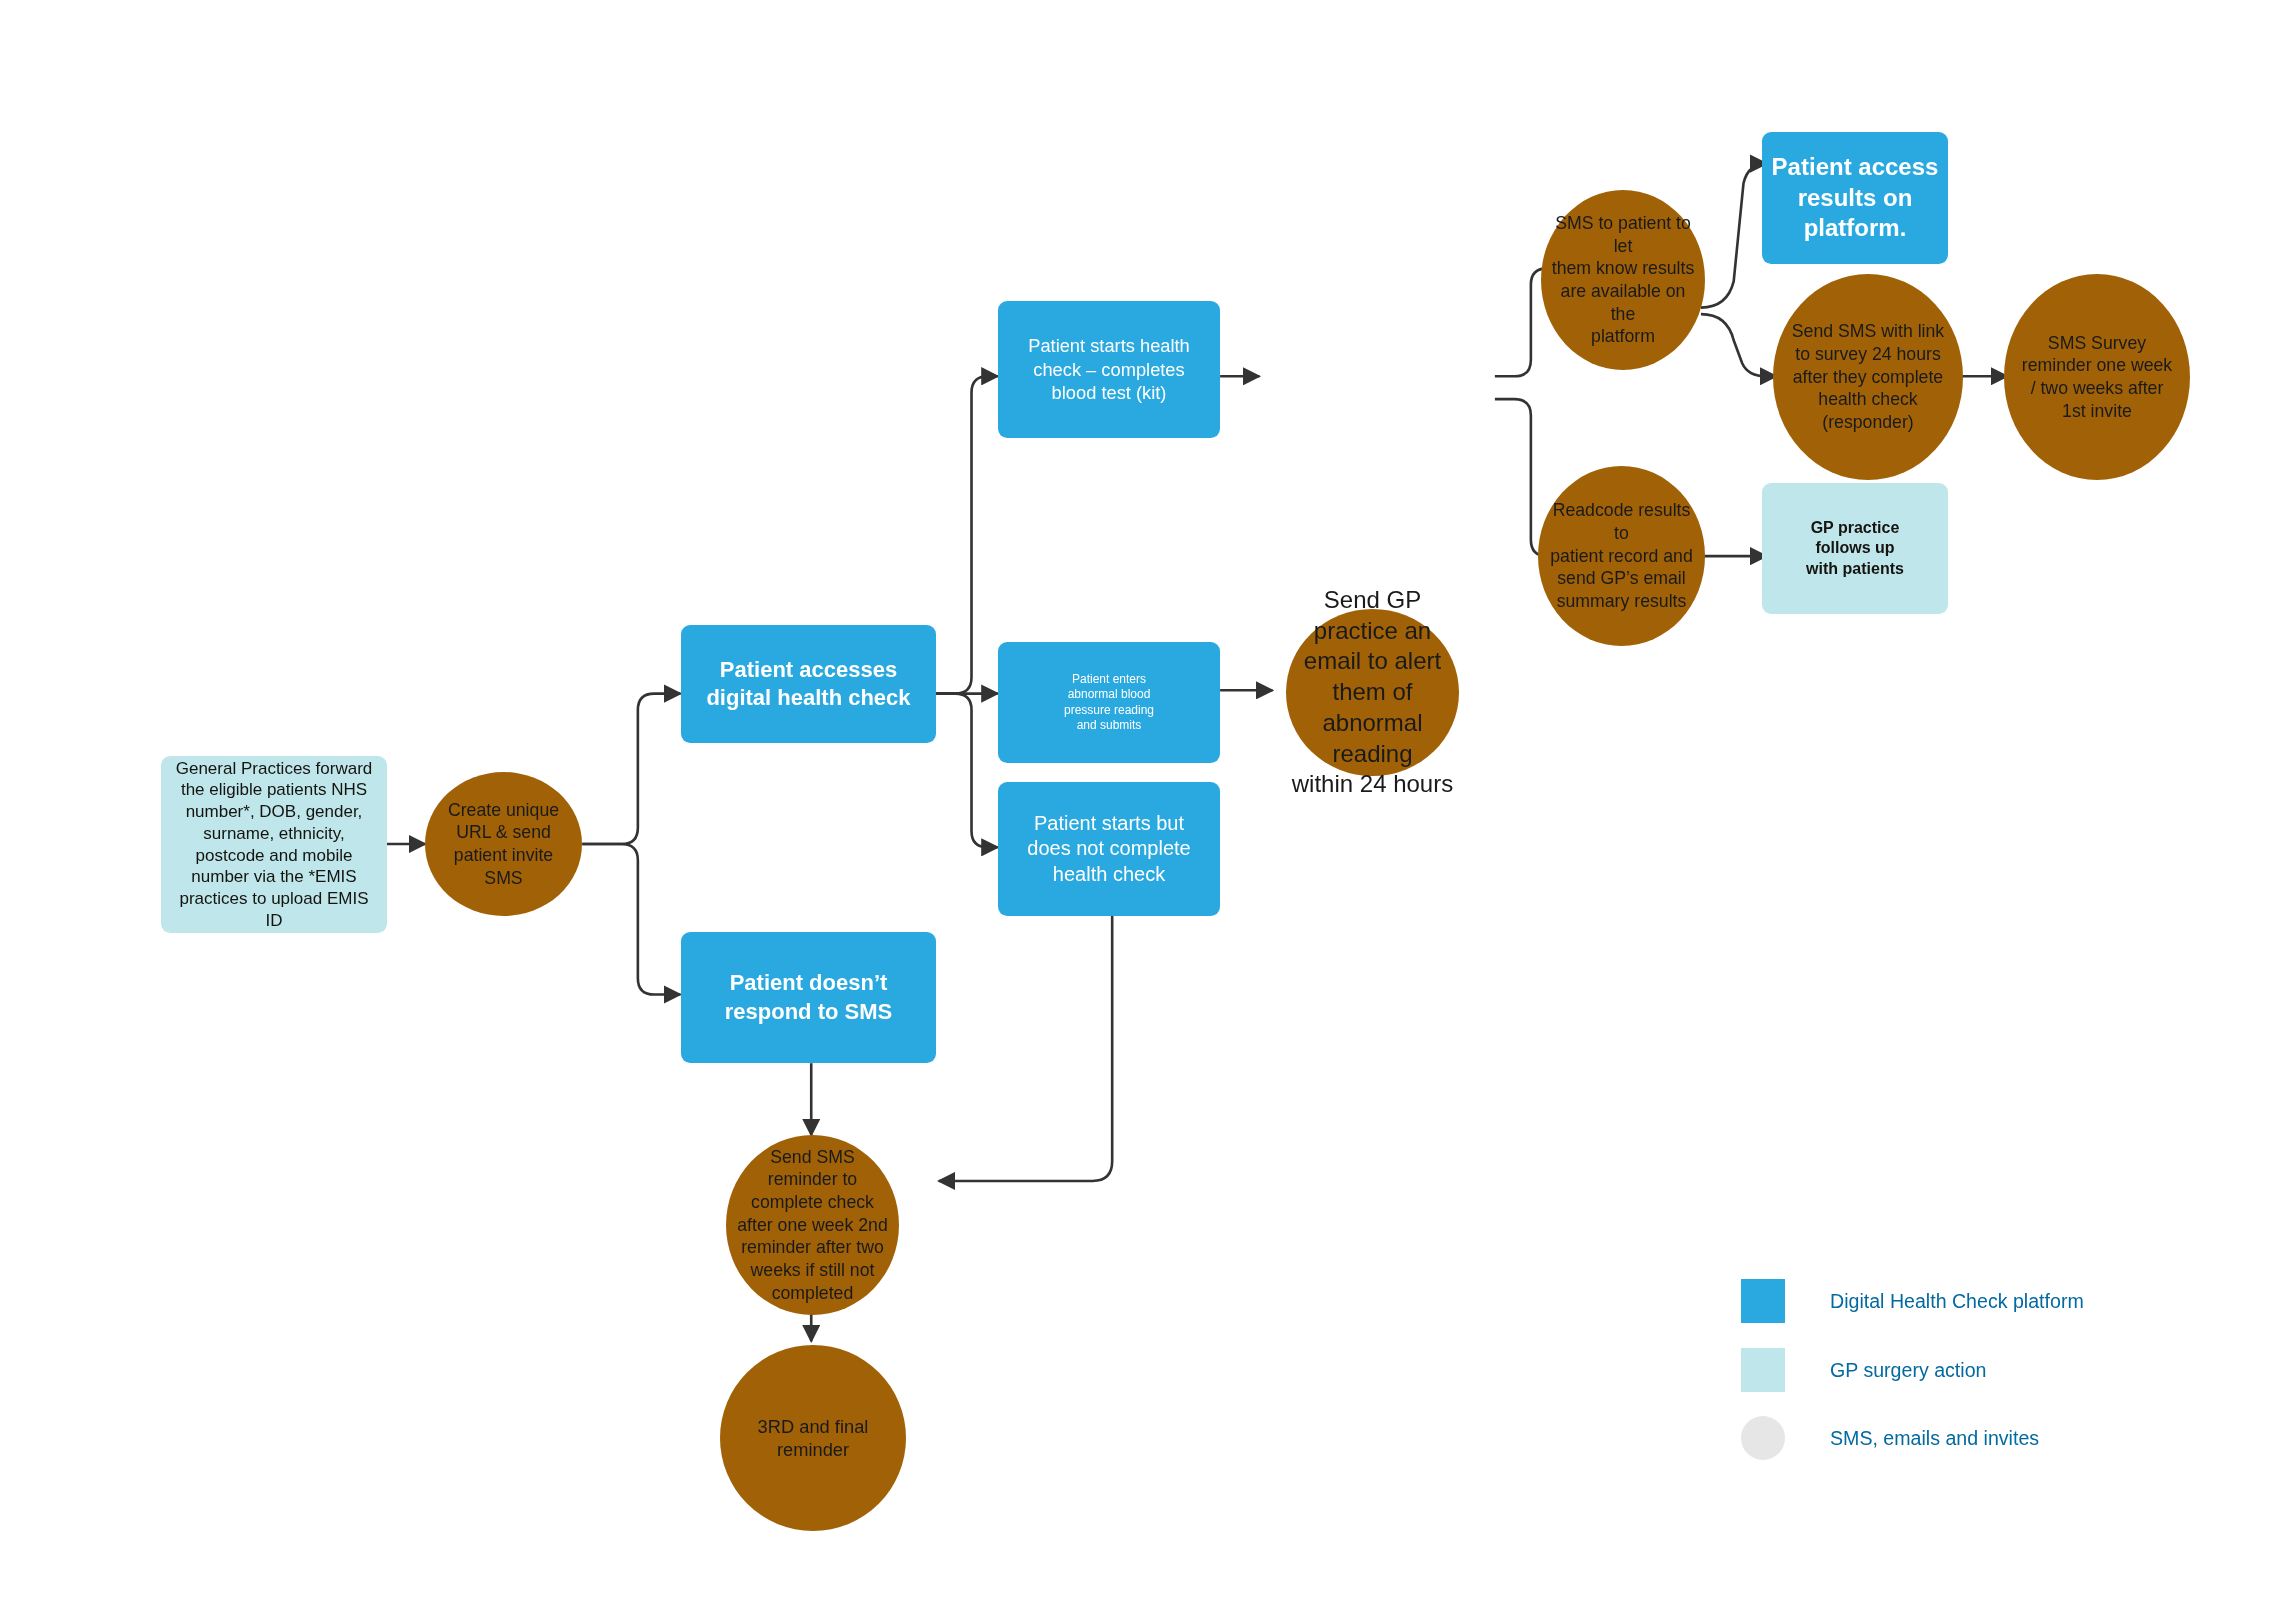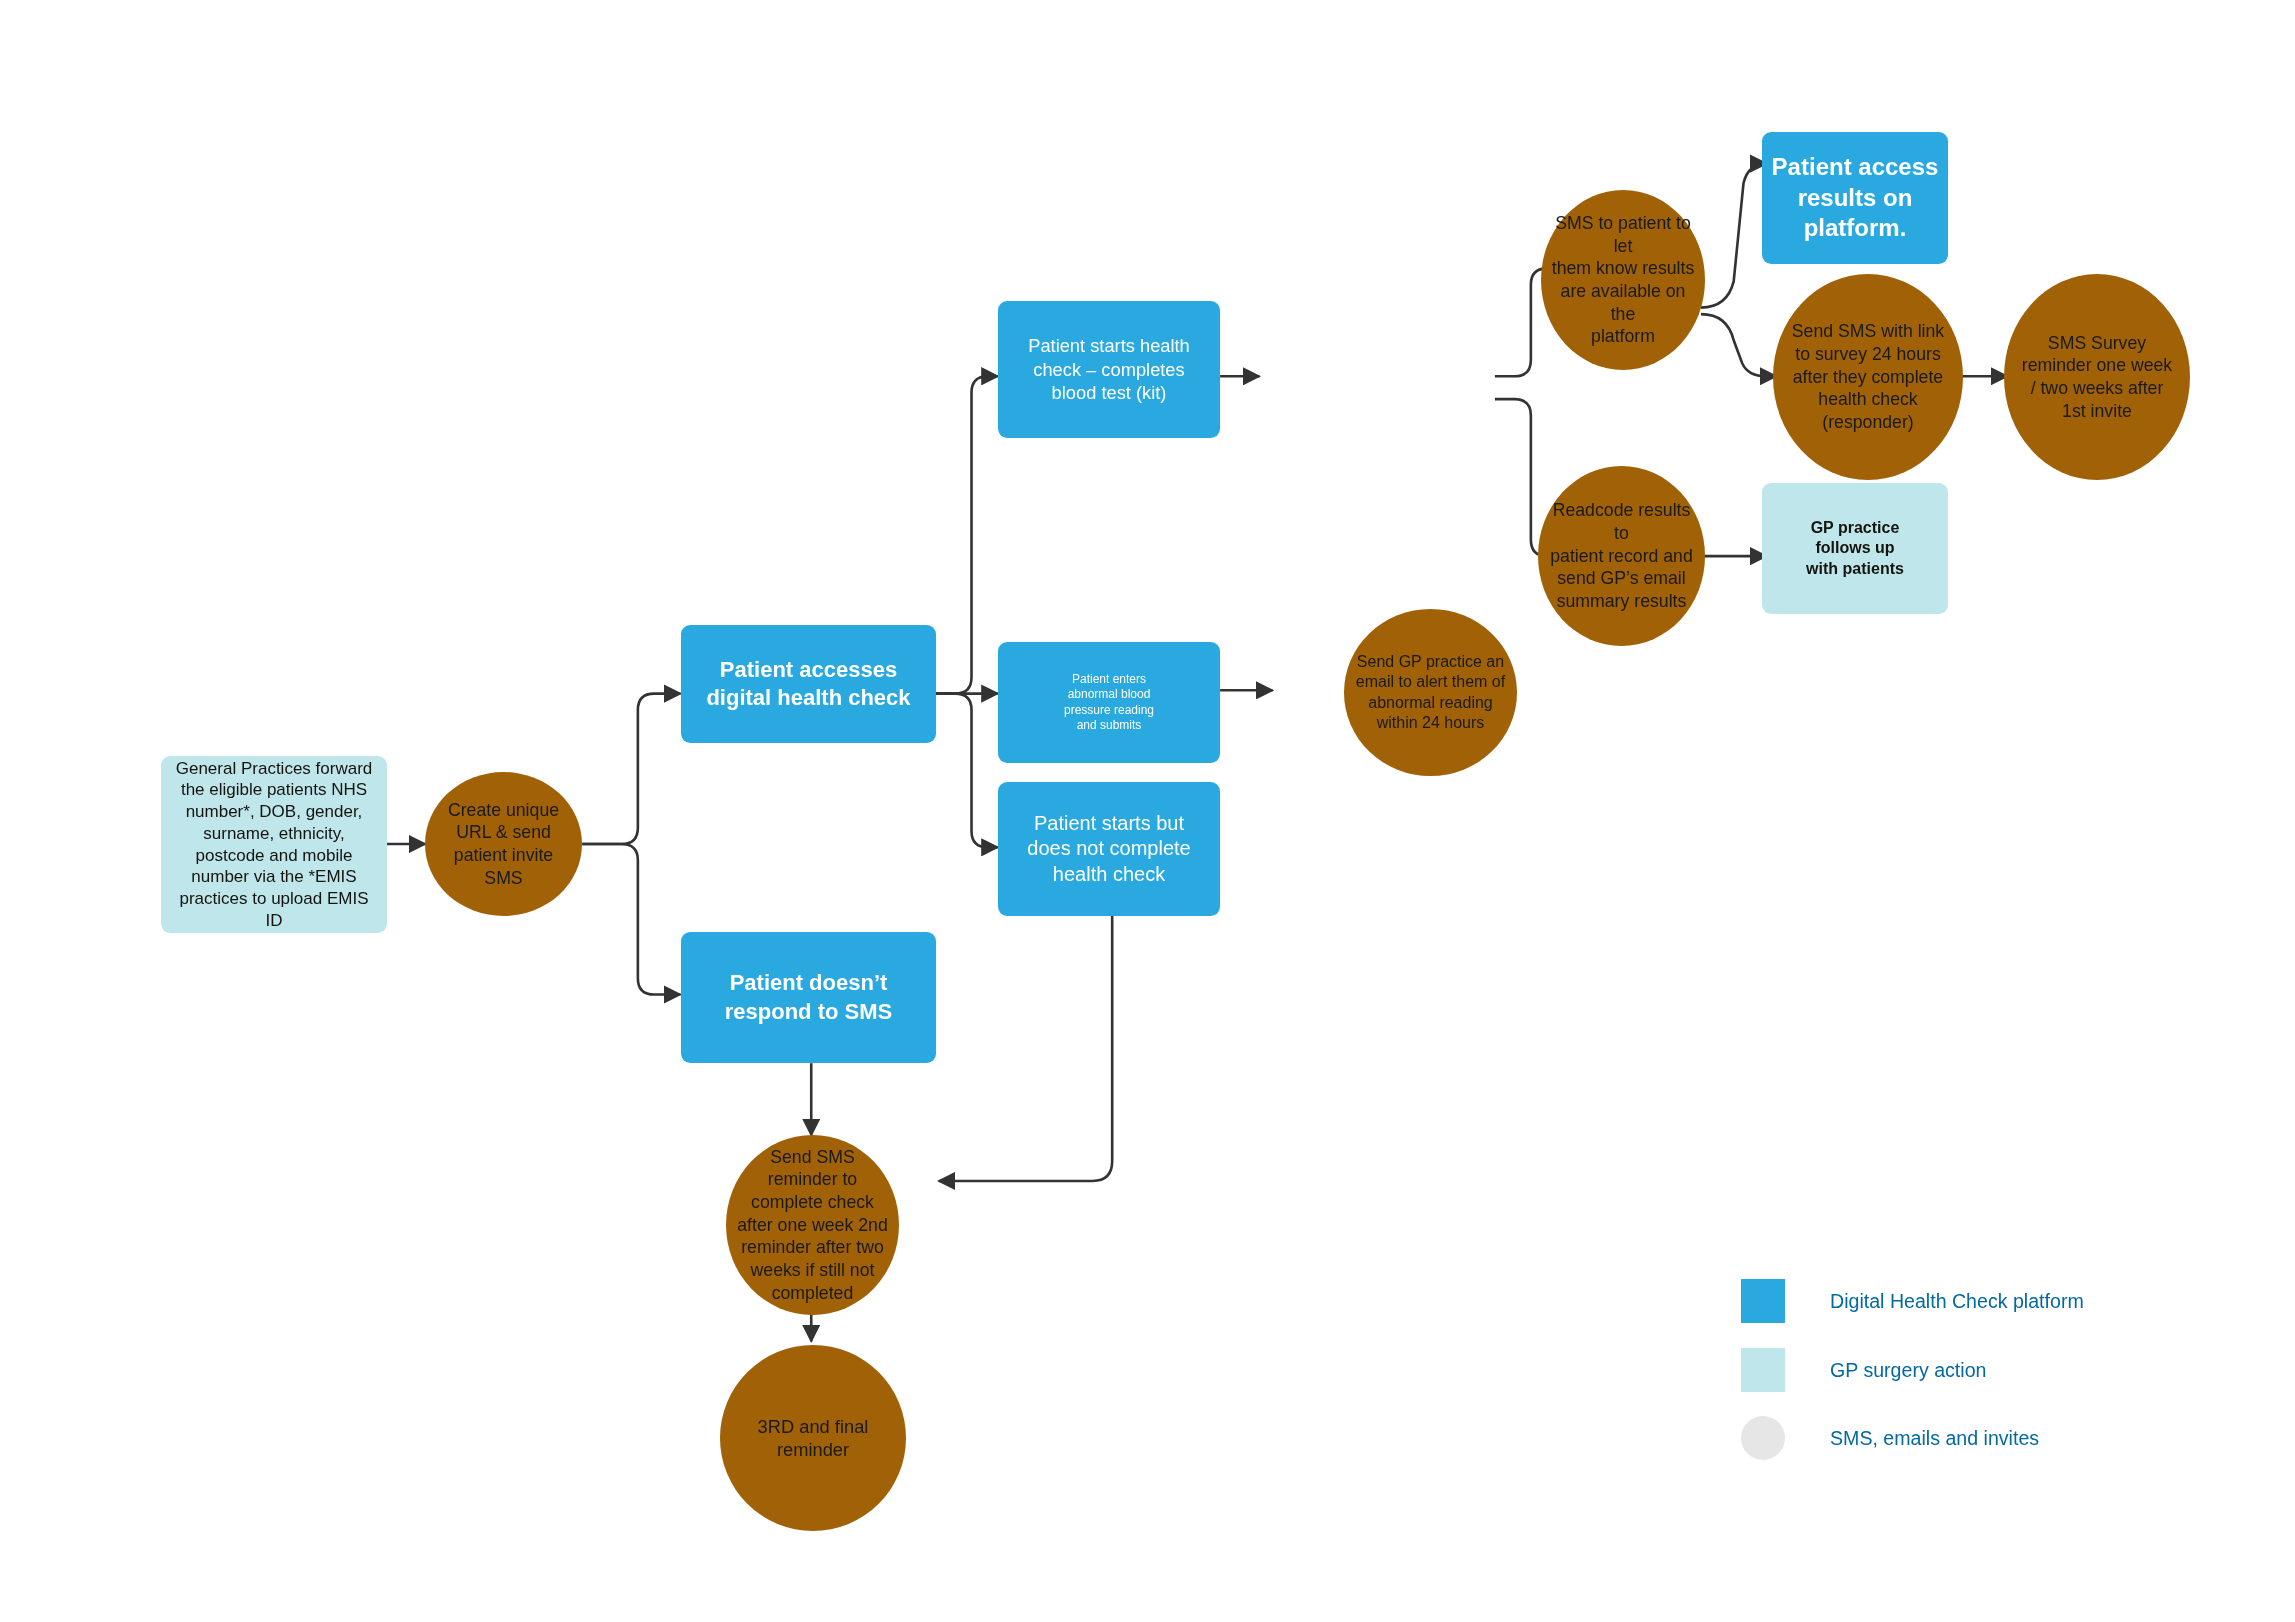--- a/index.html
+++ b/index.html
@@ -181,21 +181,21 @@
 
   <div class="node node-circle" style="left:1538px; top:466px; width:167px; height:180px; font-size:17.7px; padding:0 6.5px;">Readcode results to
 patient record and
 send GP’s email
 summary results</div>
 
   <div class="node node-rect node-teal bold" style="left:1762px; top:483px; width:186px; height:131px; font-size:16px; padding:0 9.2px;">GP practice
 follows up
 with patients</div>
 
-  <div class="node node-circle" style="left:1344px; top:609px; width:173px; height:167px; font-size:16px; padding:0 5.2px;">Send GP practice an
+  <div class="node node-circle" style="left:1286px; top:609px; width:173px; height:167px; font-size:24px; padding:0 5.2px;">Send GP practice an
 email to alert them of
 abnormal reading
 within 24 hours</div>
 
   <div class="node node-circle" style="left:726px; top:1135px; width:173px; height:180px; font-size:17.7px; padding:0 6.5px;">Send SMS
 reminder to
 complete check
 after one week 2nd
 reminder after two
 weeks if still not

